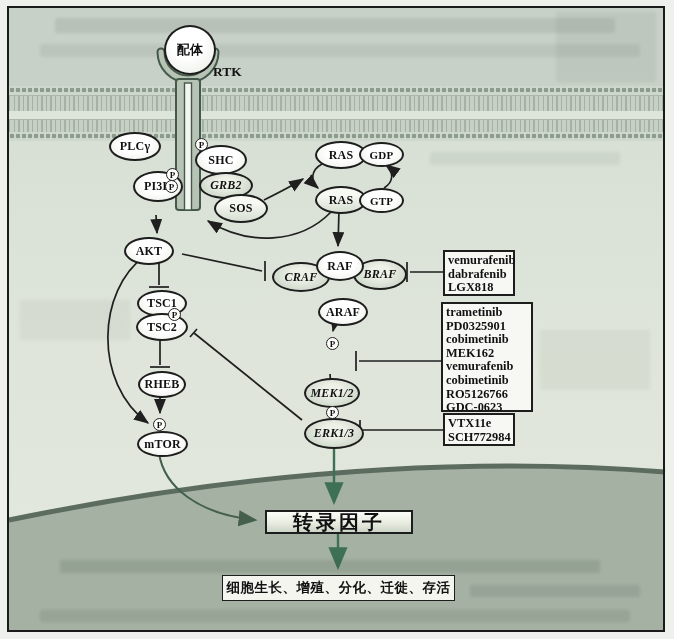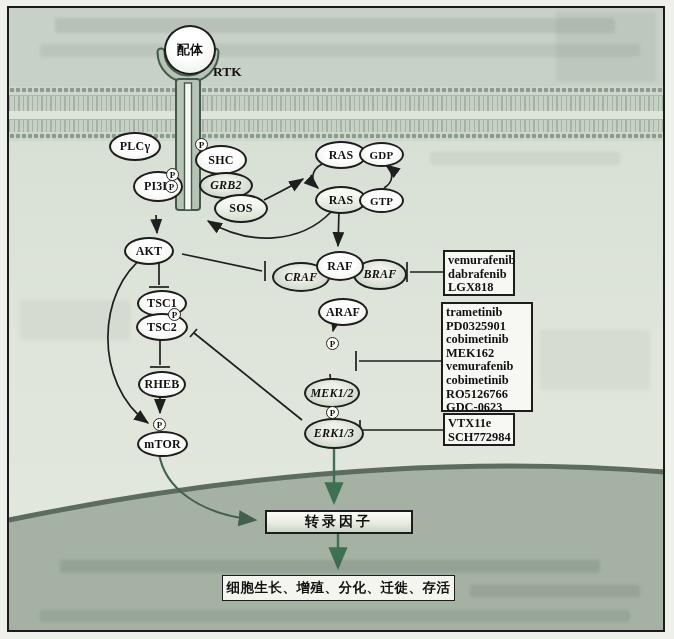--- a/index.html
+++ b/index.html
@@ -37,21 +37,21 @@
   .pcirc{position:absolute;width:13px;height:13px;border:1.5px solid #222;border-radius:50%;
     background:#fdfdfb;display:flex;align-items:center;justify-content:center;
     font-size:9px;font-weight:700;color:#111;z-index:35;box-sizing:border-box;}
   
   .drugbox{position:absolute;background:#f7f8f4;border:2px solid #1d1d1d;
     padding:2px 3px;font-weight:700;font-size:12.4px;line-height:13.6px;color:#111;
     z-index:32;box-sizing:border-box;}
   .tfbox{position:absolute;border:2px solid #1d1d1d;z-index:32;box-sizing:border-box;
     background:linear-gradient(180deg,#fbfcf9 0%,#e7ecdf 55%,#ccd5c8 100%);
     display:flex;align-items:center;justify-content:center;
-    font-size:14px;font-weight:700;letter-spacing:3px;color:#111;}
+    font-size:20px;font-weight:700;letter-spacing:3px;color:#111;}
   .outbox{position:absolute;border:1.6px solid #1d1d1d;background:#f3f5ee;z-index:32;
     display:flex;align-items:center;justify-content:center;box-sizing:border-box;
     font-size:13.5px;font-weight:700;letter-spacing:.5px;color:#111;}
   .rtk-label{position:absolute;font-size:13.5px;font-weight:700;color:#111;z-index:33;}
   svg.layer{position:absolute;left:0;top:0;z-index:20;}
   .frame{left:7px;top:6px;width:658px;height:626px;border:2px solid #1b1b1b;
     box-sizing:border-box;z-index:60;pointer-events:none;}
 </style>
 </head>
 <body>

